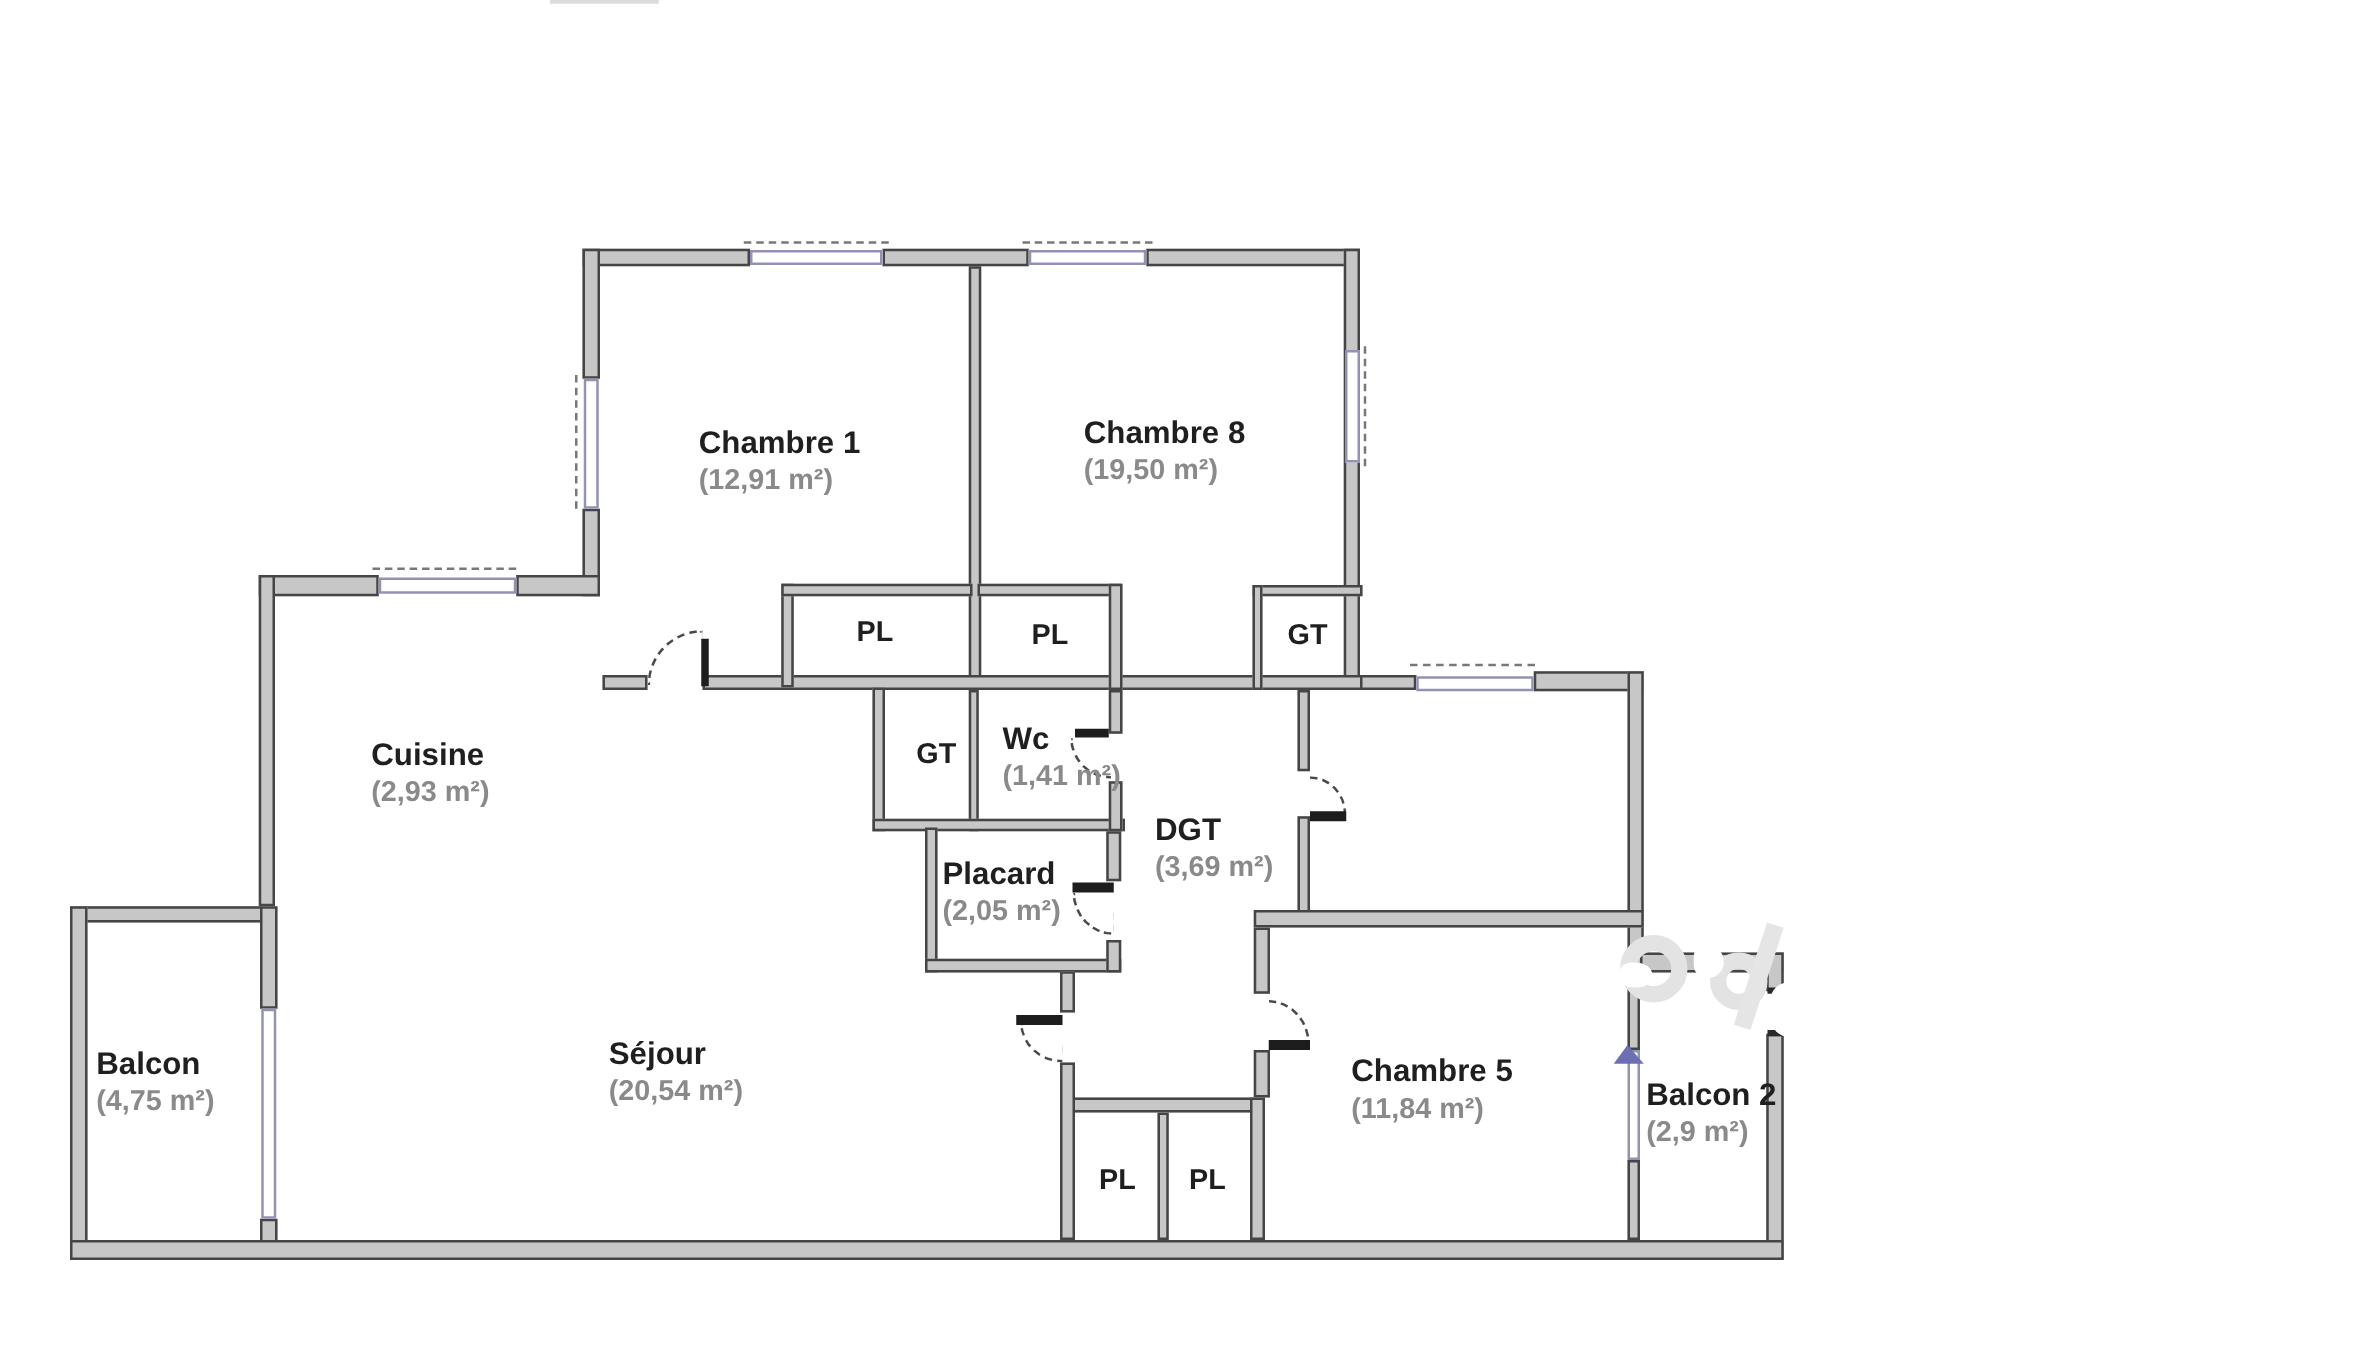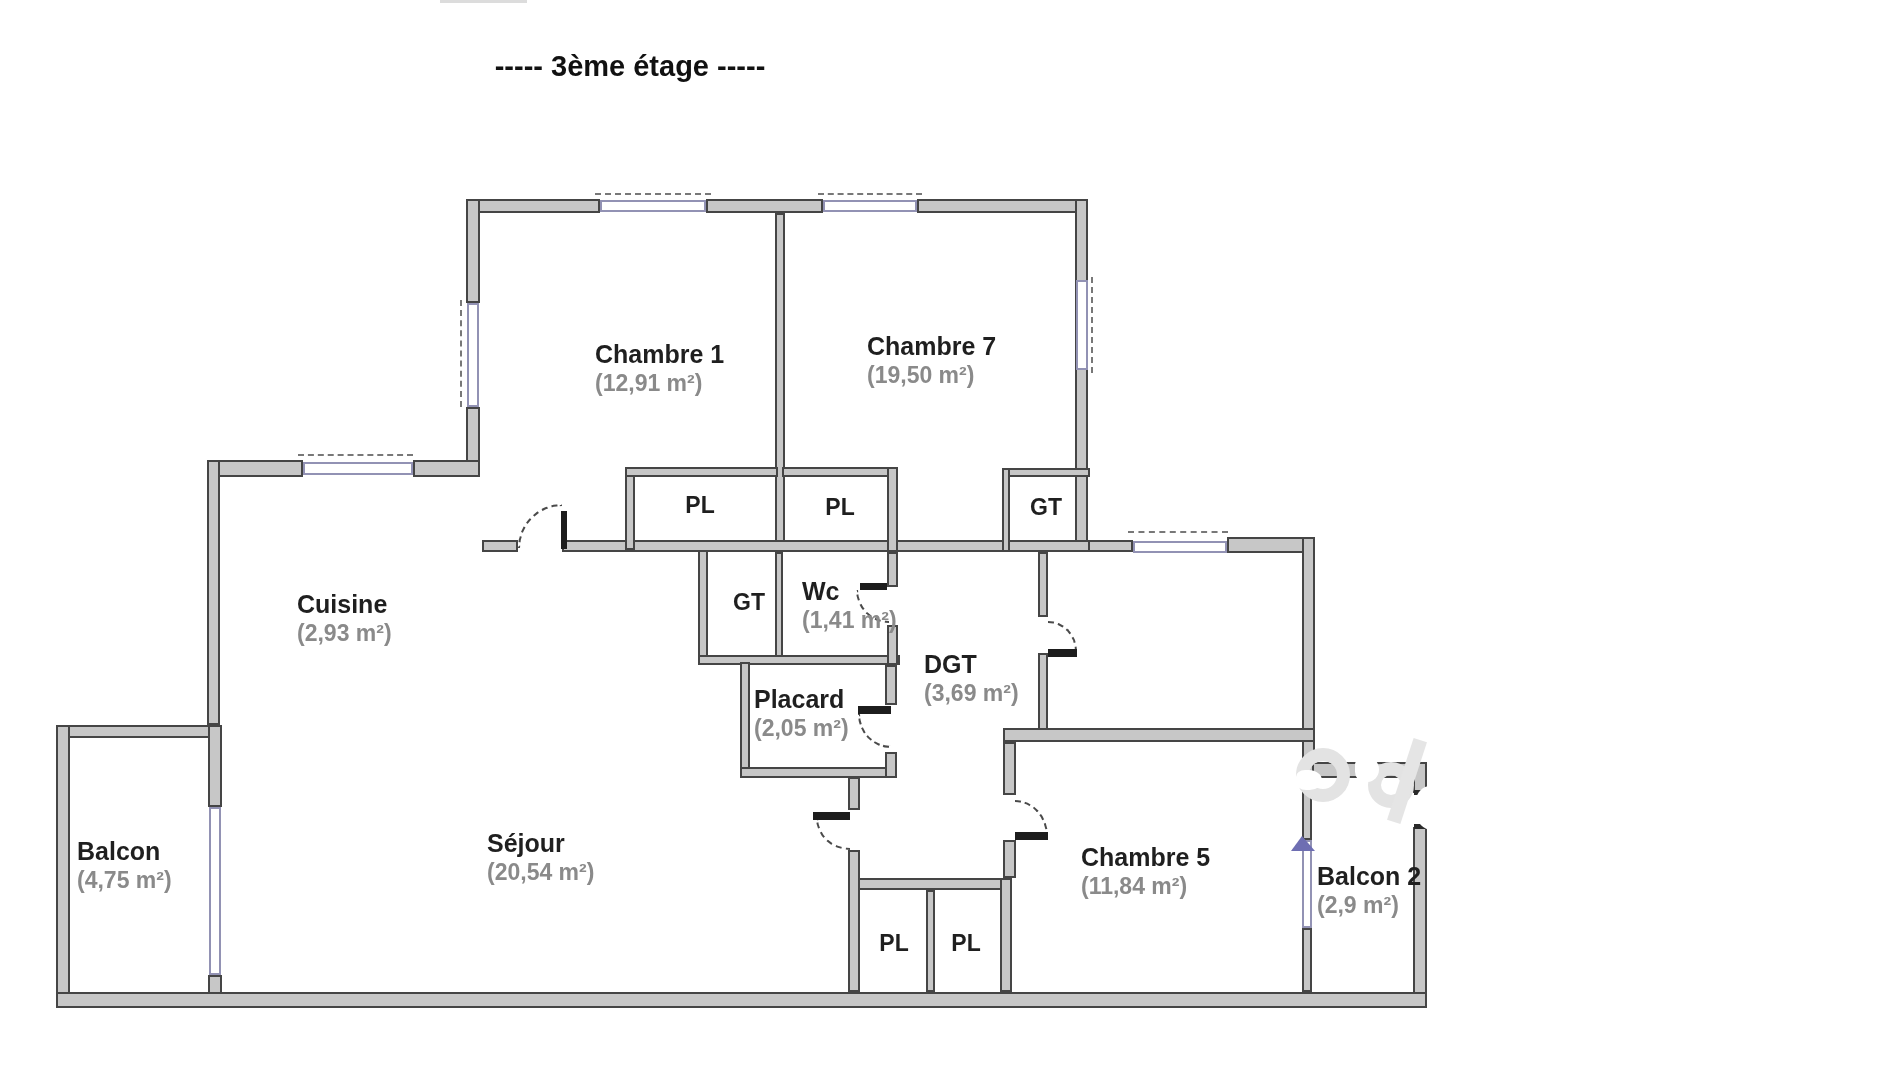--- a/index.html
+++ b/index.html
@@ -28,21 +28,20 @@
   .wm-bar{background:#e5e5e5;}
   .wm-tri{width:0;height:0;border-left:11px solid transparent;border-right:13px solid transparent;
           border-bottom:15px solid #6e6eb2;}
   .topline{background:#dcdcdc;}
 </style>
 </head>
 <body>
 
 <div id="canvas">
 
-  <div id="title">-----  3ème étage  -----</div>
 
   <div id="plan">
       <div class="abs wall" style="left: 466px; top: 199px; width: 134px; height: 14px;"></div>
       <div class="abs wall" style="left: 706px; top: 199px; width: 117px; height: 14px;"></div>
       <div class="abs wall" style="left: 917px; top: 199px; width: 171px; height: 14px;"></div>
       <div class="abs wall" style="left: 466px; top: 199px; width: 14px; height: 104px;"></div>
       <div class="abs wall" style="left: 466px; top: 407px; width: 14px; height: 70px;"></div>
       <div class="abs wall" style="left: 1075px; top: 199px; width: 13px; height: 353px;"></div>
       <div class="abs wall" style="left: 775px; top: 213px; width: 10px; height: 339px;"></div>
       <div class="abs wall" style="left: 207px; top: 460px; width: 96px; height: 17px;"></div>
@@ -122,26 +121,26 @@
       <div class="abs wm-bar" style="left: 1400px; top: 738px; width: 14px; height: 86px; transform: rotate(18deg);"></div>
       <div class="abs wm-tri" style="left: 1291px; top: 836px;"></div>
       <div class="abs blob" style="left: 1355px; top: 756px; width: 24px; height: 26px;"></div>
       <div class="abs blob" style="left: 1416px; top: 786px; width: 42px; height: 44px;"></div>
       <div class="abs blob" style="left: 1128px; top: 846px; width: 30px; height: 26px;"></div>
       <div class="abs blob" style="left: 1348px; top: 862px; width: 34px; height: 24px;"></div>
       <div class="abs blob" style="left: 1296px; top: 770px; width: 26px; height: 20px;"></div>
       <div class="abs blob" style="left: 1172px; top: 882px; width: 26px; height: 20px;"></div>
     </div>
 
-  <div class="room-label" style="left:559px;top:340px;margin-left:36px;">
+  <div class="room-label" style="left:559px;top:340px;">
     <div class="room-name">Chambre 1</div>
     <div class="room-area">(12,91 m²)</div>
   </div>
   <div class="room-label" style="left:867px;top:332px;">
-    <div class="room-name">Chambre 7</div>
+    <div class="room-name">Chambre 8</div>
     <div class="room-area">(19,50 m²)</div>
   </div>
   <div class="room-label" style="left:297px;top:590px;">
     <div class="room-name">Cuisine</div>
     <div class="room-area">(2,93 m²)</div>
   </div>
   <div class="room-label" style="left:77px;top:837px;">
     <div class="room-name">Balcon</div>
     <div class="room-area">(4,75 m²)</div>
   </div>

